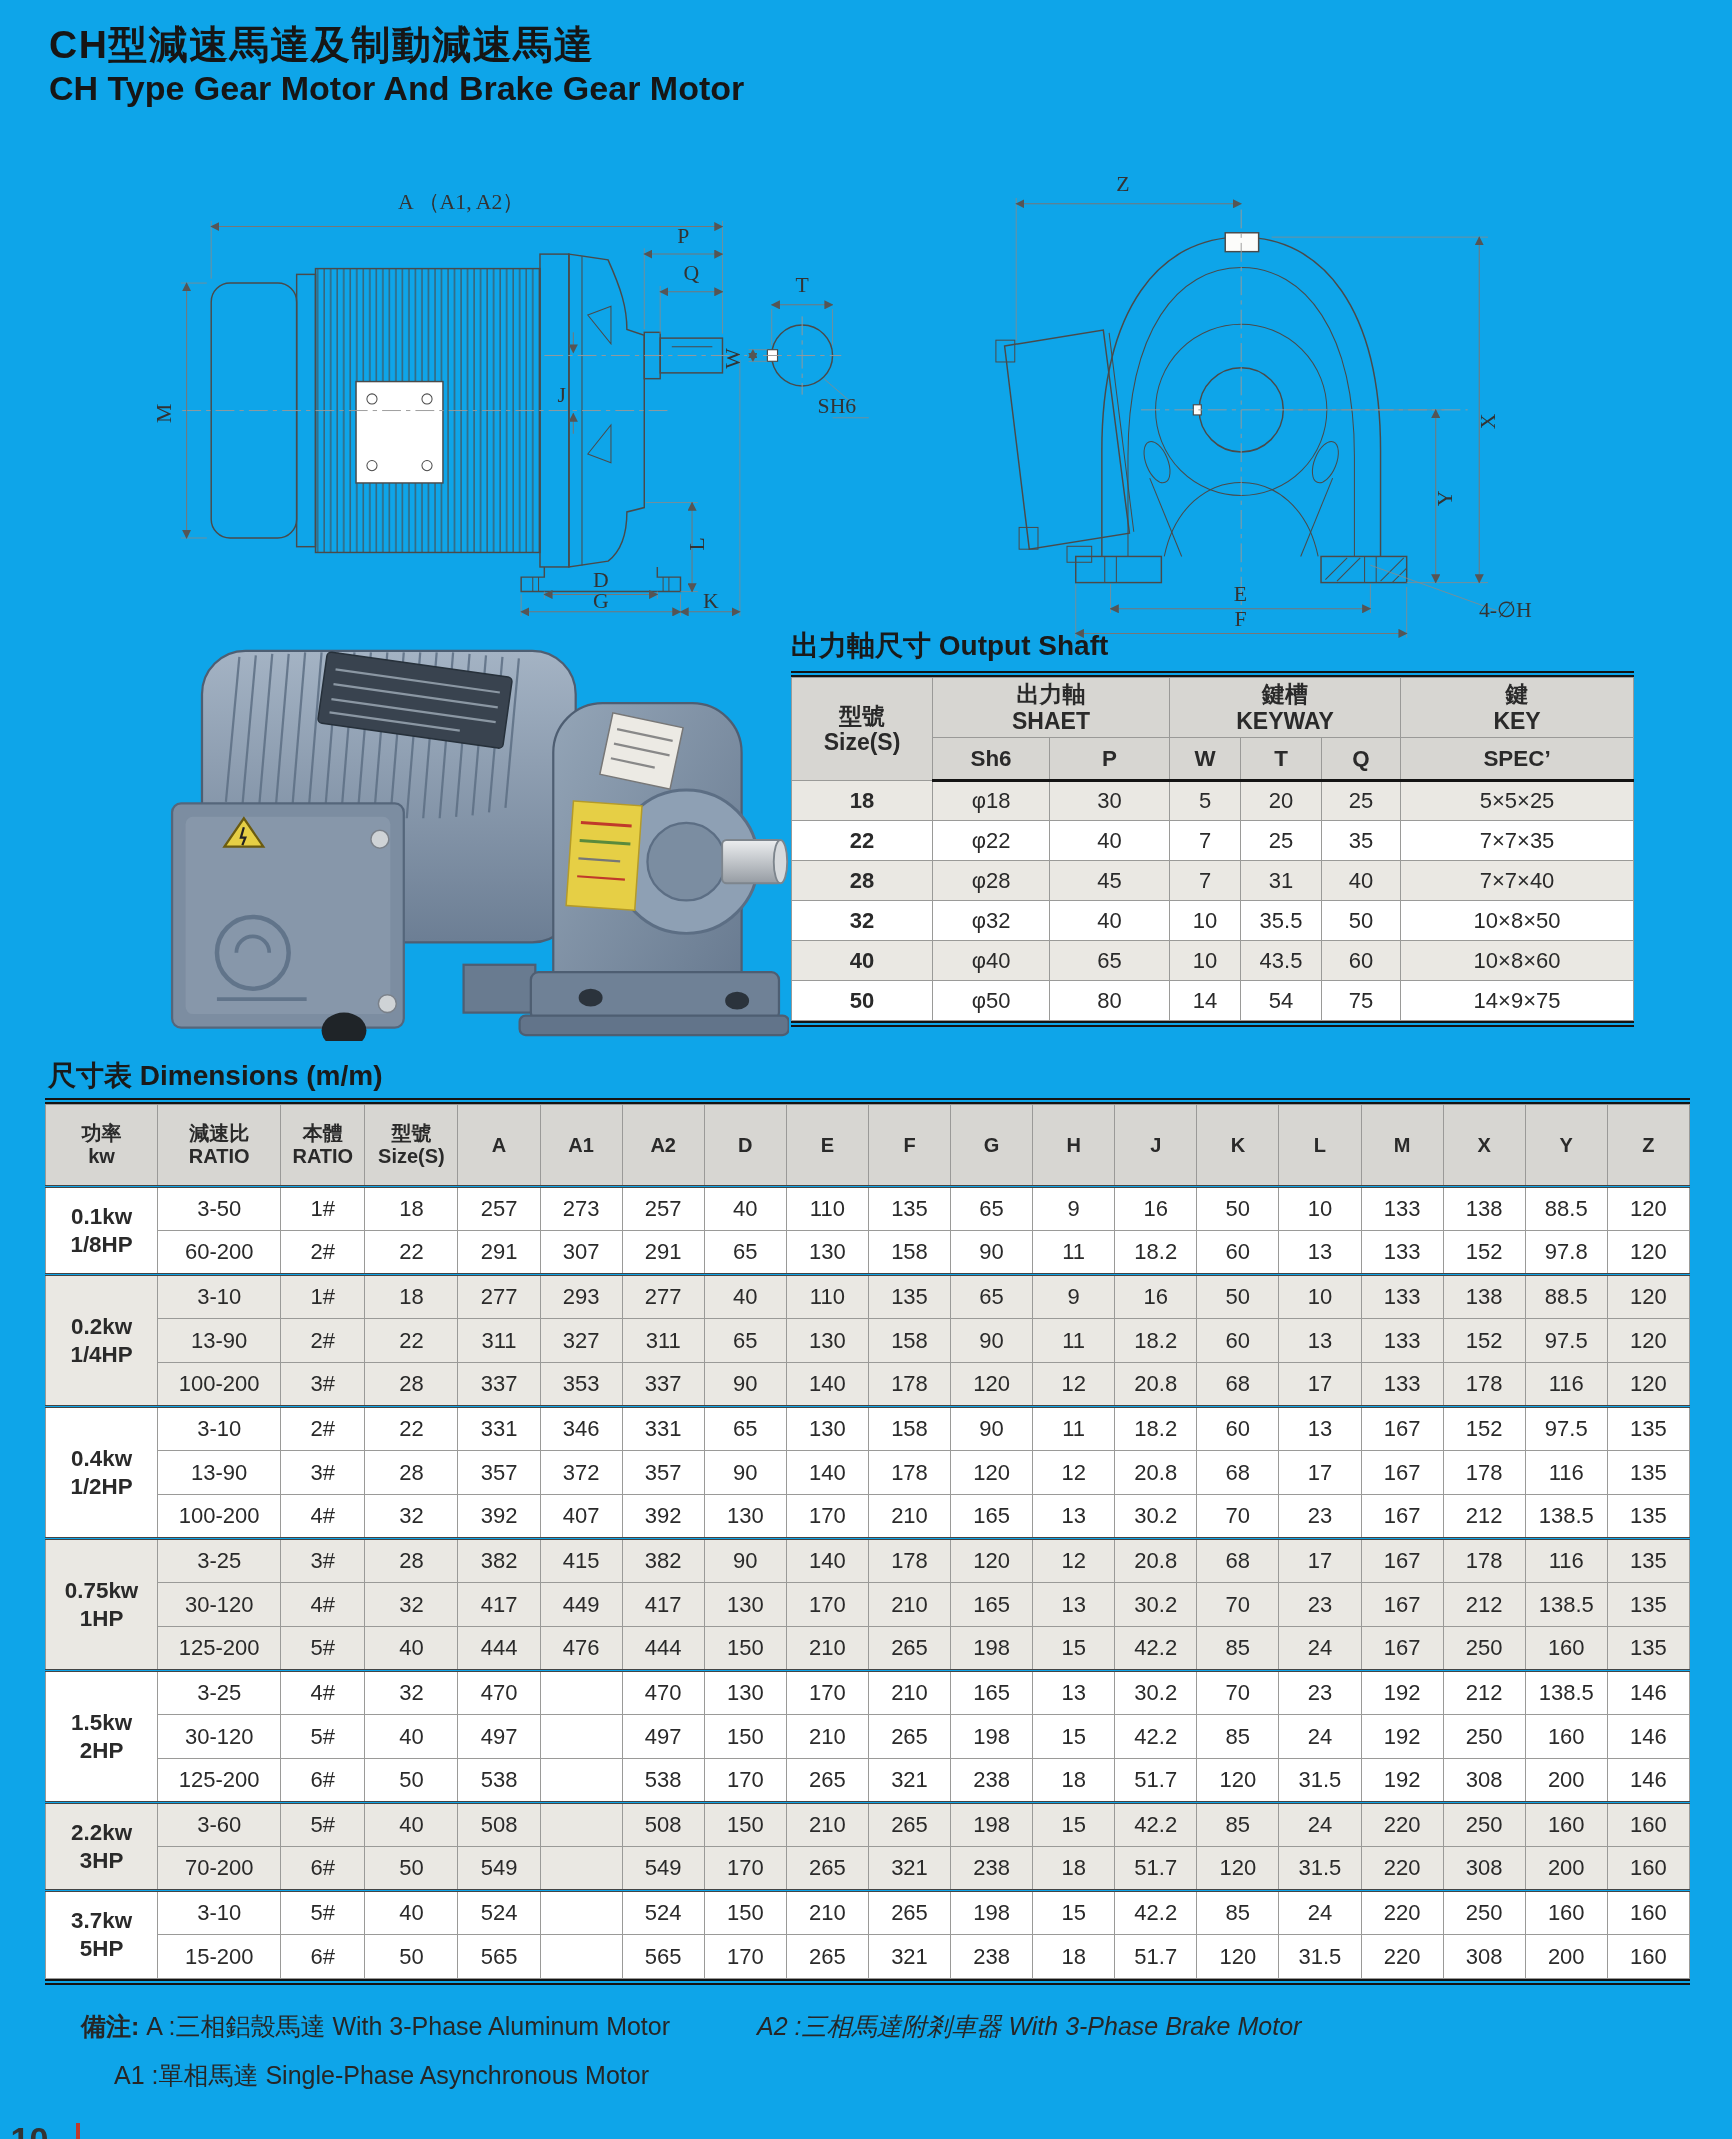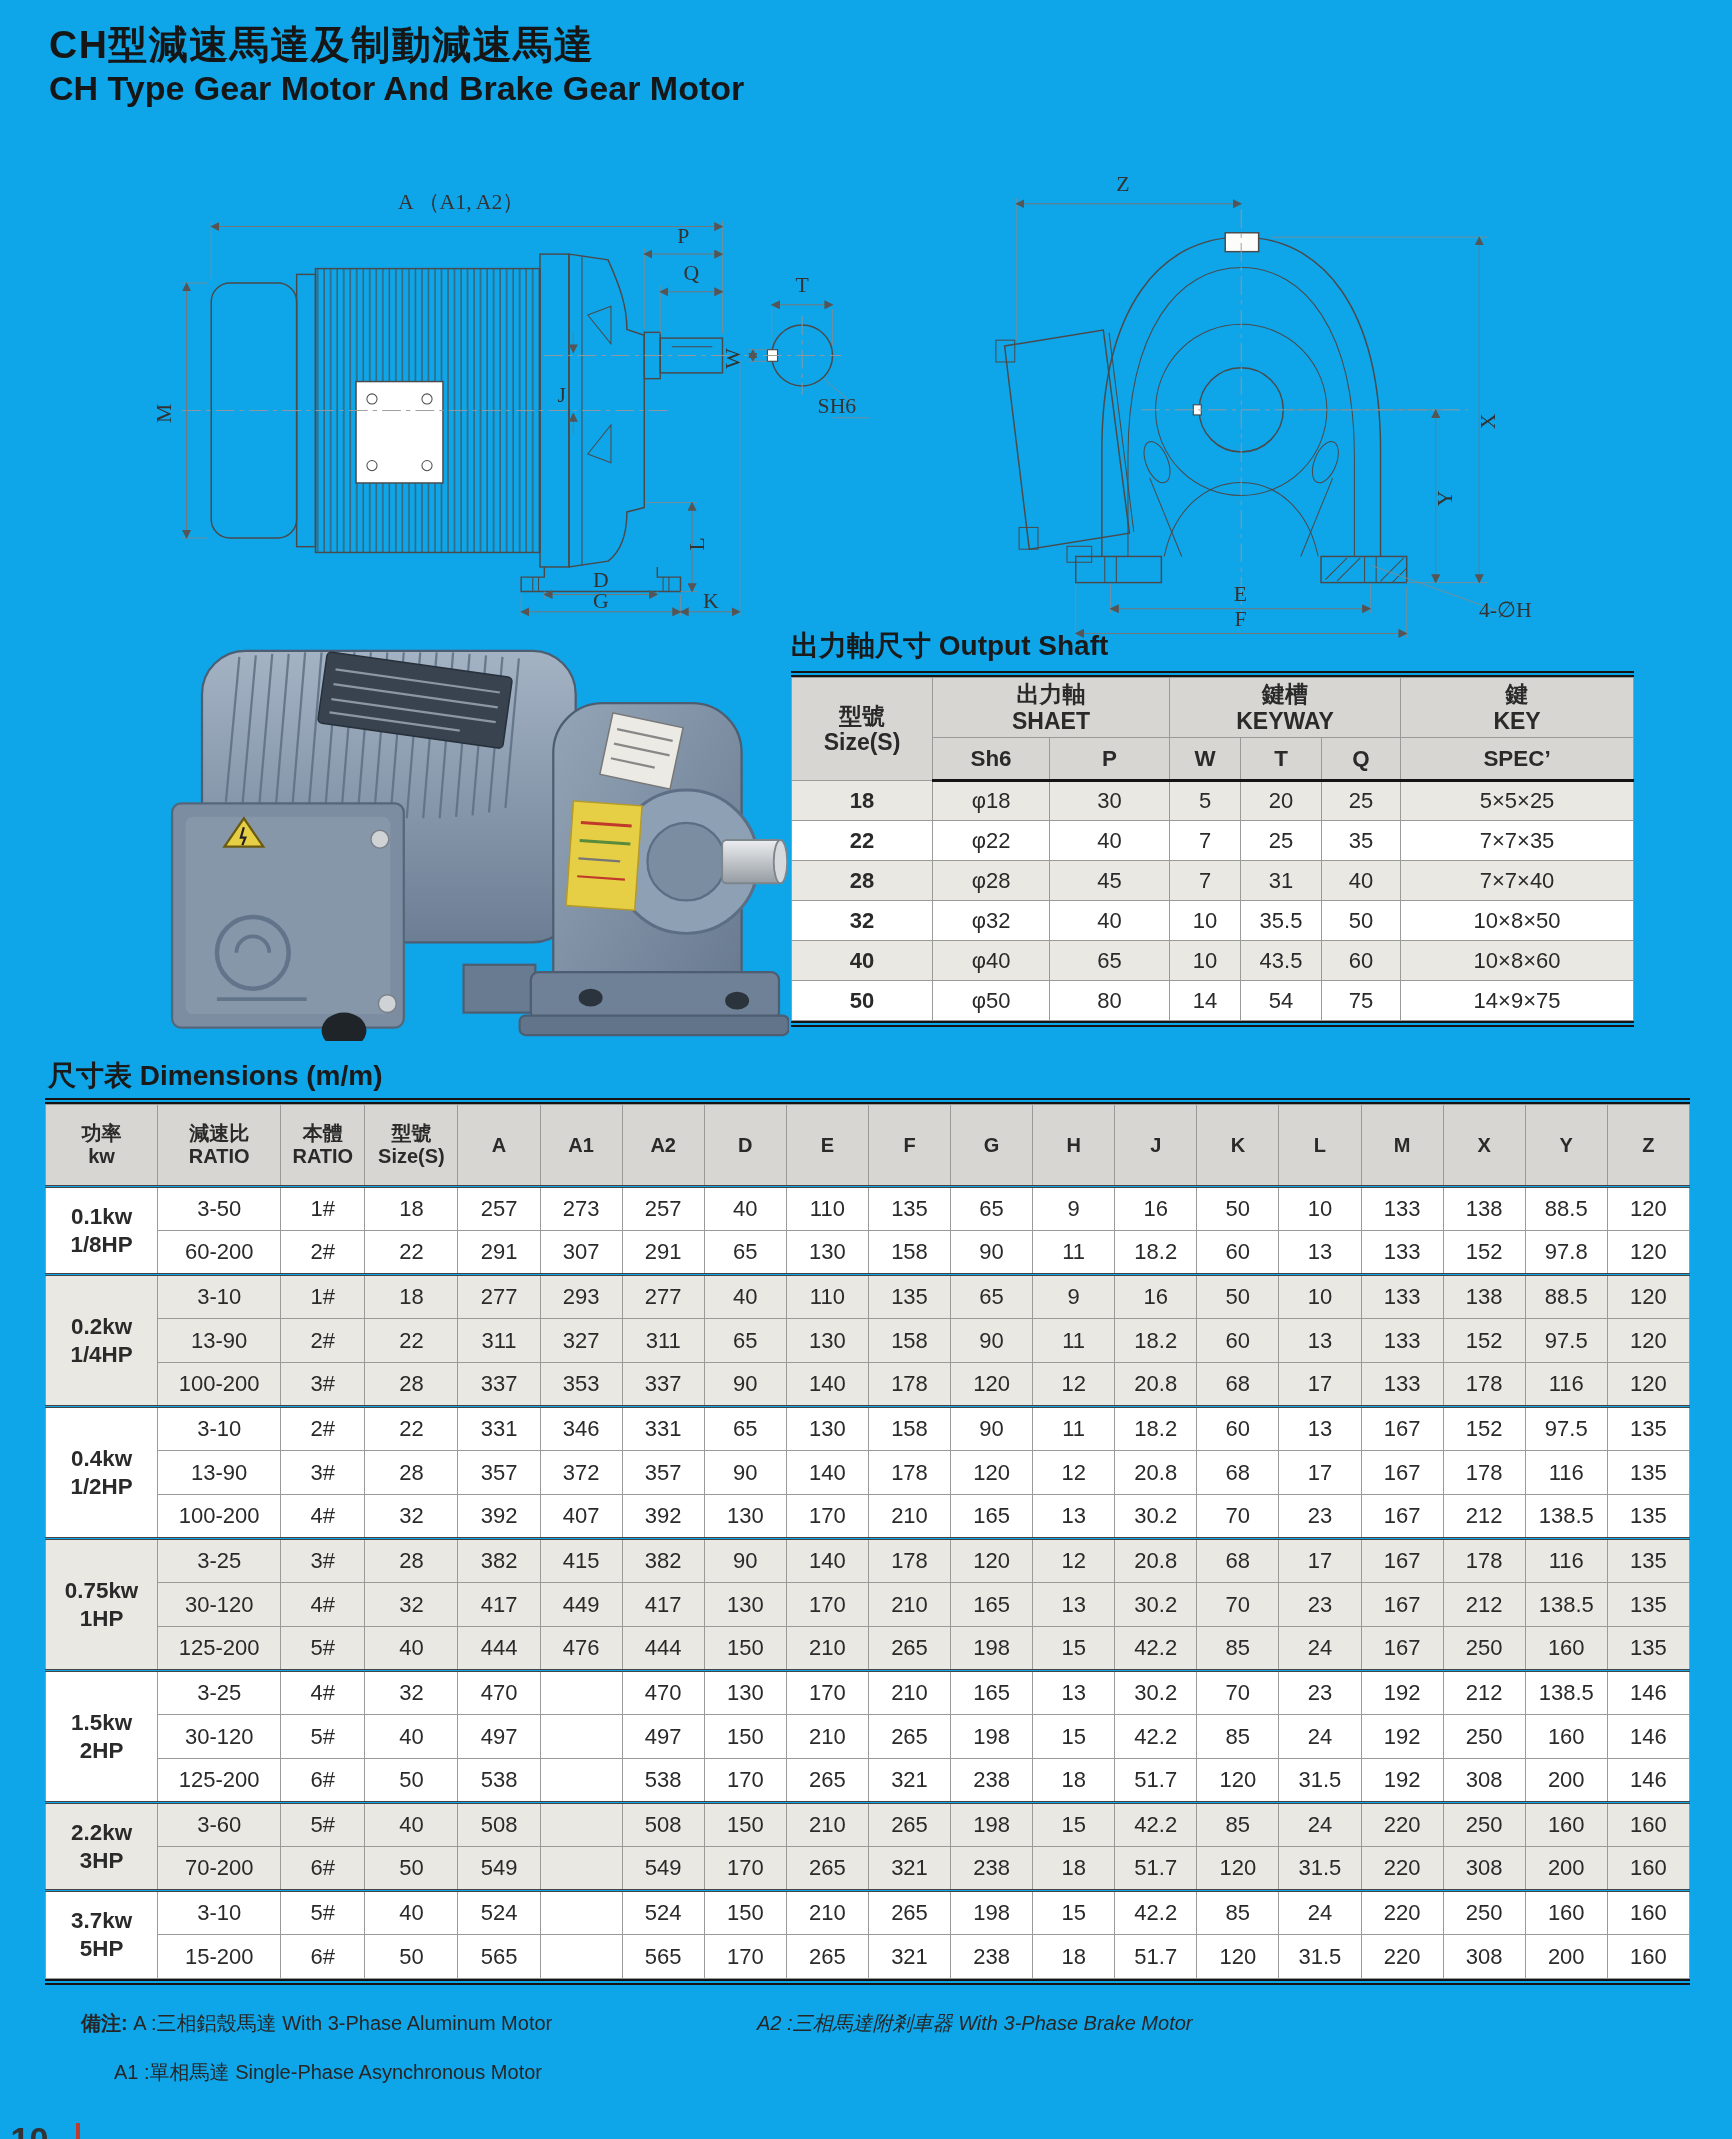--- a/index.html
+++ b/index.html
@@ -39,21 +39,21 @@
   .zh-en{line-height:1.15;}
 
   
   #dimt{width:1645px;}
   #dimt thead th{height:78px;font-size:20px;font-weight:bold;border-bottom:3.7px solid #141414;line-height:1.2;}
   #dimt tbody tr{height:44px;}
   #dimt tbody tr.gstart td{border-top:3.7px double #444;}
   #dimt td.power{font-weight:bold;font-size:22.4px;line-height:1.25;}
 
   
-  .note{position:absolute;font-size:20px;color:#262626;}
+  .note{position:absolute;font-size:25px;color:#262626;}
 
   
   .page-num{position:absolute;left:10.5px;top:2120px;font-size:34px;font-weight:bold;color:#333;}
   .page-num-bar{position:absolute;left:76px;top:2123px;width:3.7px;height:30px;background:#c0392b;}
 </style>
 </head>
 <body>
 
 <div class="page">
 

